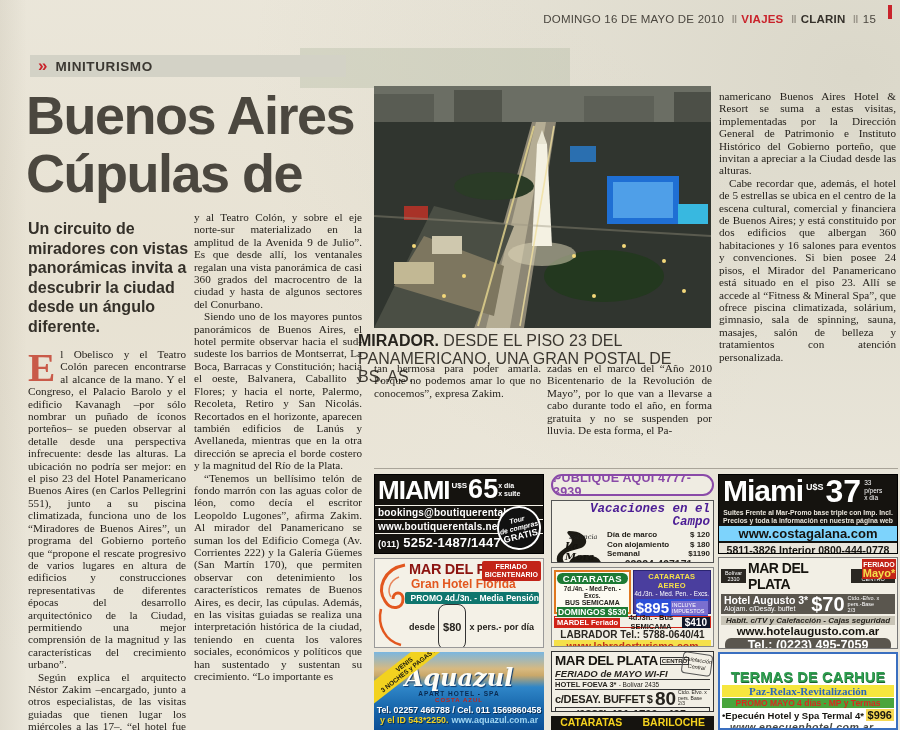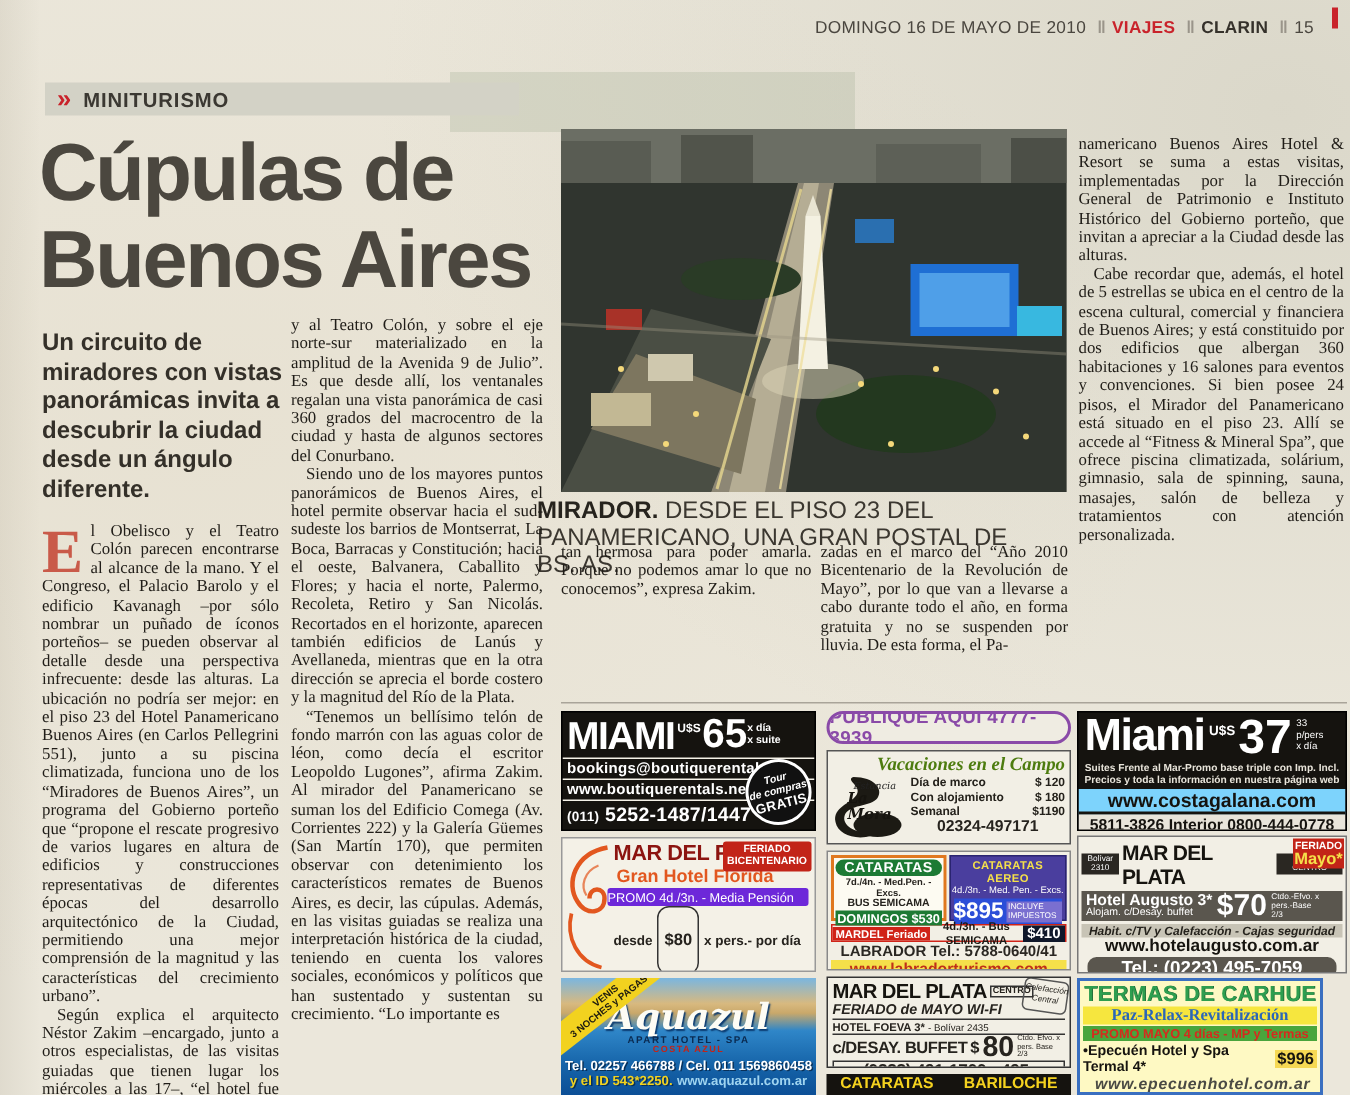--- a/index.html
+++ b/index.html
@@ -85,22 +85,22 @@
     margin-top:1px; border-bottom:2px solid #15130f; }
   .m37-ph { background:#e8e4da; color:#15130f; font-weight:bold; font-size:10.5px; text-align:center; padding:1px 0; }
 
   
   #ad-pub { left:551px; top:474px; width:163px; height:22px; background:#efece2;
     border:2px solid #8a4aa8; border-radius:11px; display:flex; align-items:center; justify-content:center;
     color:#8a4aa8; font-weight:bold; font-size:12.5px; letter-spacing:.2px; }
 
   
   #ad-lamora { left:551px; top:500px; width:163px; height:63px; background:#f2efe5; border:1px solid #555; padding:2px 3px; }
-  .lm-title { font-family:Liberation Serif, serif; font-style:italic; font-weight:bold; font-size:12.5px;
-    text-align:right; line-height:13px; color:#4d7c0f; }
+  .lm-title { font-family:Liberation Mono, monospace; font-style:italic; font-weight:bold; font-size:12.5px;
+    text-align:right; line-height:13px; color:#4c1d95; }
   .lm-body { display:flex; }
   .lm-logo { width:52px; position:relative; }
   .lm-logo svg { display:block; }
   .lm-est { position:absolute; left:14px; top:4px; font-family:"DejaVu Serif", serif; font-style:italic;
     font-size:6.5px; color:#222; }
   .lm-name { position:absolute; left:10px; top:11px; font-family:"DejaVu Serif", serif; font-style:italic;
     font-weight:bold; font-size:10px; color:#16140f; }
   .lm-rows { flex:1; font-size:8px; line-height:9.5px; padding-top:1px; }
   .lm-row { display:flex; justify-content:space-between; font-weight:bold; color:#24211b; }
   .lm-phone { text-align:center; font-weight:bold; font-size:10.5px; margin-top:1px; }
@@ -146,22 +146,22 @@
   #ad-strip { left:551px; top:716px; width:163px; height:14px; background:#15130f; display:flex; gap:2px; }
   .strip-b { flex:1; color:#f5d21f; font-weight:bold; font-size:10.5px; text-align:center; line-height:13px; }
 
   
   #ad-florida { left:374px; top:558px; width:170px; height:90px; background:#f4f1e7; border:1px solid #999; }
   .fl-swirl { position:absolute; left:0; top:0; }
   .fl-badge { position:absolute; right:2px; top:2px; background:#c22418; color:#fff; text-align:center;
     font-weight:bold; font-size:7px; line-height:8px; padding:2px 3px; border-radius:2px; }
   .fl-title { margin:2px 0 0 34px; font-size:14.5px; font-weight:bold; color:#8c1410; letter-spacing:-.3px; }
   .fl-hotel { margin-left:36px; font-size:12px; font-weight:bold; color:#e2571f; }
-  .fl-promo { margin:1px 0 0 30px; background:#6d28d9; color:#fff; font-weight:normal; font-size:8.5px;
-    text-align:left; width:134px; padding:1px 0; border-radius:2px; }
+  .fl-promo { margin:1px 0 0 30px; background:#0f766e; color:#fff; font-weight:bold; font-size:8.5px;
+    text-align:right; width:134px; padding:1px 0; border-radius:2px; }
   .fl-price { margin-left:34px; font-size:9px; font-weight:bold; display:flex; align-items:center; gap:3px; }
   .fl-price .p { border:1.5px solid #333; border-radius:8px; padding:16px 4px; font-size:11px; }
   .fl-web { margin-left:14px; font-size:15px; font-weight:normal; color:#8c1410; }
   .fl-ph { margin-left:26px; font-size:10.5px; font-weight:bold; color:#26231d; }
 
   
   #ad-aqua { left:374px; top:652px; width:170px; height:78px;
     background:linear-gradient(180deg, #7ab6e0 0%, #d8b97f 22%, #c9a86a 30%, #2f86c8 45%, #1563a8 75%, #0c4f96 100%); }
   .aq-ribbon { position:absolute; left:-26px; top:6px; transform:rotate(-38deg); background:#f2d21f;
     color:#1c1a10; font-weight:bold; font-size:6.5px; line-height:7px; text-align:center; padding:2px 24px; }
@@ -187,21 +187,21 @@
   .au-r2 { display:flex; align-items:center; gap:3px; margin:2px; background:#5a564e; color:#fff; padding:1px 3px; }
   .au-r2 .hl { font-size:10.5px; font-weight:bold; line-height:10px; }
   .au-r2 .ol { font-size:7px; line-height:8px; }
   .au-r2 .p { font-size:20px; font-weight:bold; color:#fff; line-height:18px; }
   .au-r2 .n { font-size:5.5px; line-height:6px; width:34px; }
   .au-line { margin:0 2px; background:#c8c4b6; font-size:8px; font-weight:bold; font-style:italic; text-align:center; color:#26231d; }
   .au-web { text-align:center; font-size:11.5px; font-weight:bold; color:#16140f; }
   .au-ph { margin:1px 6px; background:#5a564e; color:#fff; font-weight:bold; font-size:12.5px; text-align:center; border-radius:6px; }
 
   
-  #ad-carhue { left:718px; top:652px; width:164px; height:78px; background:#fef9c3; border:2px solid #3a6fc0; padding:1px 2px; }
+  #ad-carhue { left:718px; top:652px; width:180px; height:78px; background:#ffffff; border:2px solid #3a6fc0; padding:15px 2px; }
   .ca-title { text-align:center; font-size:14.5px; font-weight:bold; color:#2e9e4f; letter-spacing:.2px;
     text-shadow:0.5px 0.5px 0 #1a6030; }
   .ca-sub { text-align:center; background:#f6e63e; color:#2b66b8; font-size:11px; font-weight:bold;
     font-family:"Liberation Serif", serif; }
   .ca-promo { text-align:center; background:#49a53c; color:#d62a1e; font-size:8.5px; font-weight:bold; margin-top:1px; }
   .ca-item { display:flex; justify-content:space-between; align-items:center; font-size:9.5px; font-weight:bold; color:#16140f; margin-top:1px; }
   .ca-item .pr { background:#f6d954; padding:0 2px; font-size:11px; }
   .ca-web { font-size:10.5px; font-weight:bold; font-style:italic; color:#4a4a44; letter-spacing:.5px; margin-left:8px; }
 </style>
 </head>
@@ -217,22 +217,22 @@
   <span class="sep">‖</span><span>15</span>
 </div>
 <div id="edge-mark"></div>
 
 <div id="kicker">
   <span class="chev">»</span>
   <span class="lbl">MINITURISMO</span>
 </div>
 
 <div id="headline">
+  <div>Buenos Aires</div>
   <div>Cúpulas de</div>
-  <div>Buenos Aires</div>
 </div>
 <div id="lede">Un circuito de miradores con vistas panorámicas invita a descubrir la ciudad desde un ángulo diferente.</div>
 
 <div id="photo">
   <svg width="337" height="242" viewBox="0 0 337 242">
     <rect width="337" height="242" fill="#30352f"></rect>
     <rect width="337" height="36" fill="#6b6e64"></rect>
     <rect x="0" y="8" width="60" height="28" fill="#595c53"></rect>
     <rect x="80" y="4" width="48" height="32" fill="#51544b"></rect>
     <rect x="210" y="10" width="70" height="26" fill="#5d6057"></rect>

